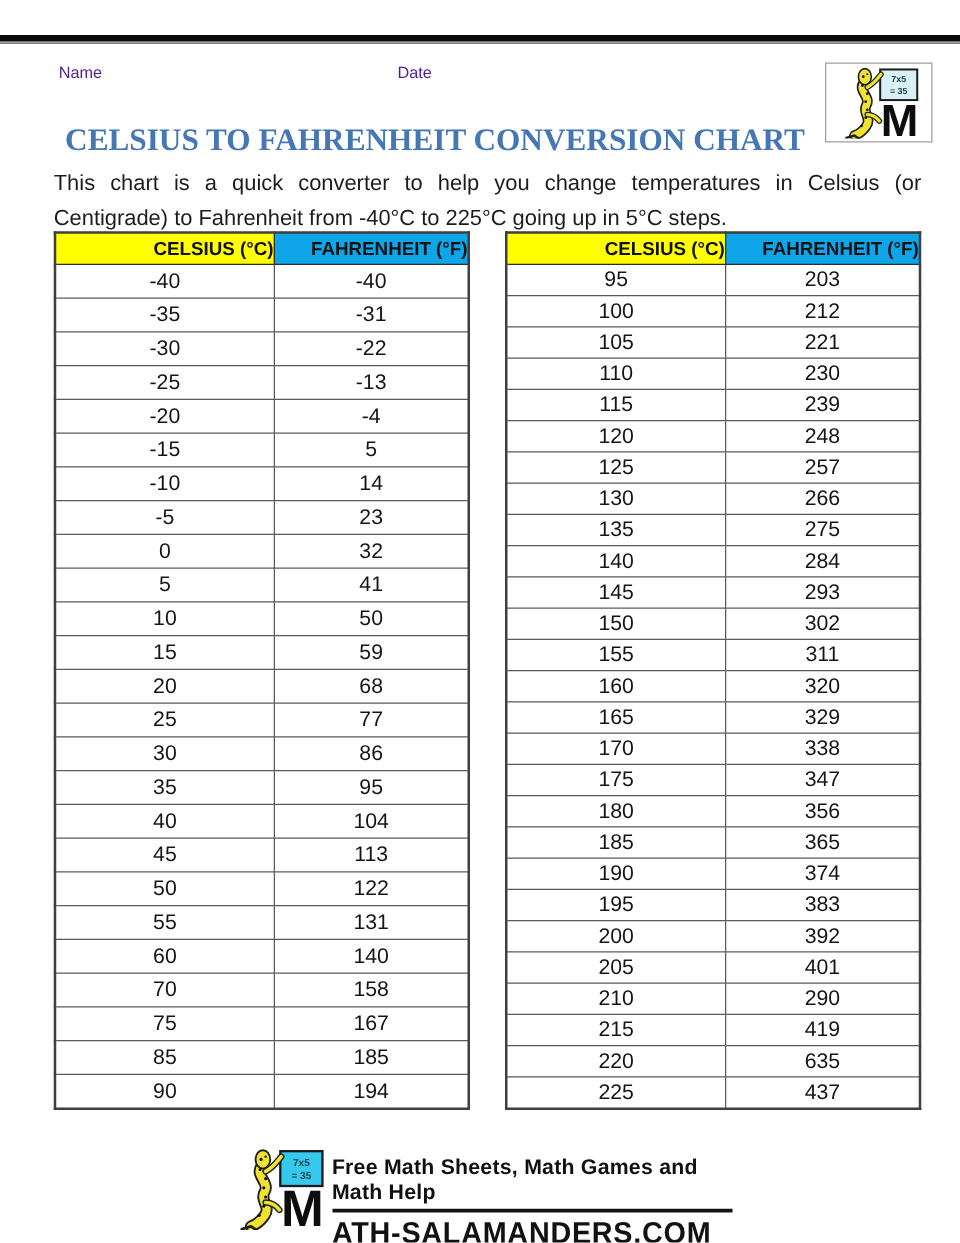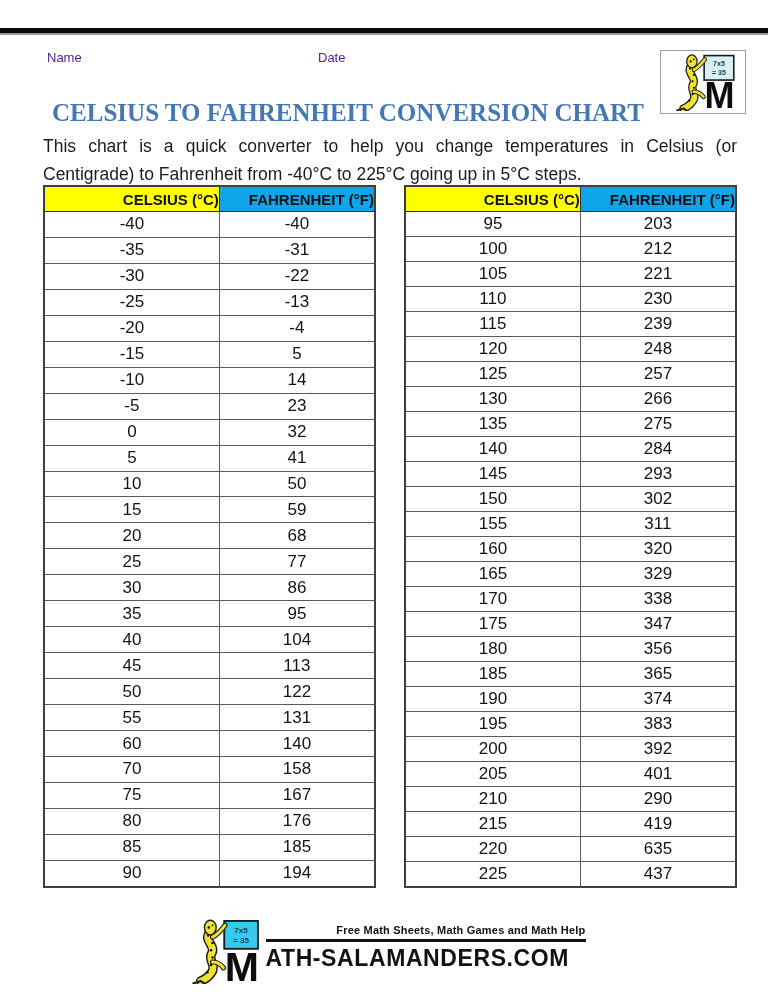--- a/index.html
+++ b/index.html
@@ -27,21 +27,21 @@
     font-size:15px;font-weight:bold;color:#111;text-align:right;}
   table.conv th.c-head{background:#ffff00;width:53%;}
   table.conv th.f-head{background:#0ea5e9;width:47%;}
   table.conv td{border:1px solid #5a5a5a;height:24px;padding:0;
     font-size:17px;color:#141414;text-align:center;background:#fff;}
   .footer{position:absolute;top:918px;left:0;width:768px;
     display:flex;justify-content:center;}
   .footer-inner{display:flex;align-items:flex-start;}
   .footer-inner svg{display:block;}
   .footer-col{margin-left:2px;margin-top:6px;width:320px;}
-  .tagline{font-size:11px;font-weight:bold;color:#101010;text-align:right;
+  .tagline{font-size:17px;font-weight:bold;color:#101010;text-align:left;
     letter-spacing:0.2px;}
   .rule{height:3px;background:#141414;margin:3px 0 2px 0;}
   .site-name{font-size:23px;font-weight:bold;color:#121212;
     letter-spacing:0.6px;white-space:nowrap;transform:scaleY(1.05);transform-origin:left top;}
   .bline{font-size:11px;font-weight:bold;fill:#17424a;
     font-family:"Liberation Sans",sans-serif;text-anchor:middle;}
   .mglyph{font-size:56px;font-weight:bold;fill:#0d0d0d;
     font-family:"Liberation Sans",sans-serif;text-anchor:middle;}
   .sala-top{--board-fill:#d8f1f5;}
   .sala-footer{--board-fill:#35c9ee;}
@@ -187,24 +187,20 @@
         </tr>
         <tr>
           <td>70</td>
           <td>158</td>
         </tr>
         <tr>
           <td>75</td>
           <td>167</td>
         </tr>
         <tr>
-          <td>80</td>
-          <td>176</td>
-        </tr>
-        <tr>
           <td>85</td>
           <td>185</td>
         </tr>
         <tr>
           <td>90</td>
           <td>194</td>
         </tr>
       </tbody>
   </table>
   <table class="conv">

